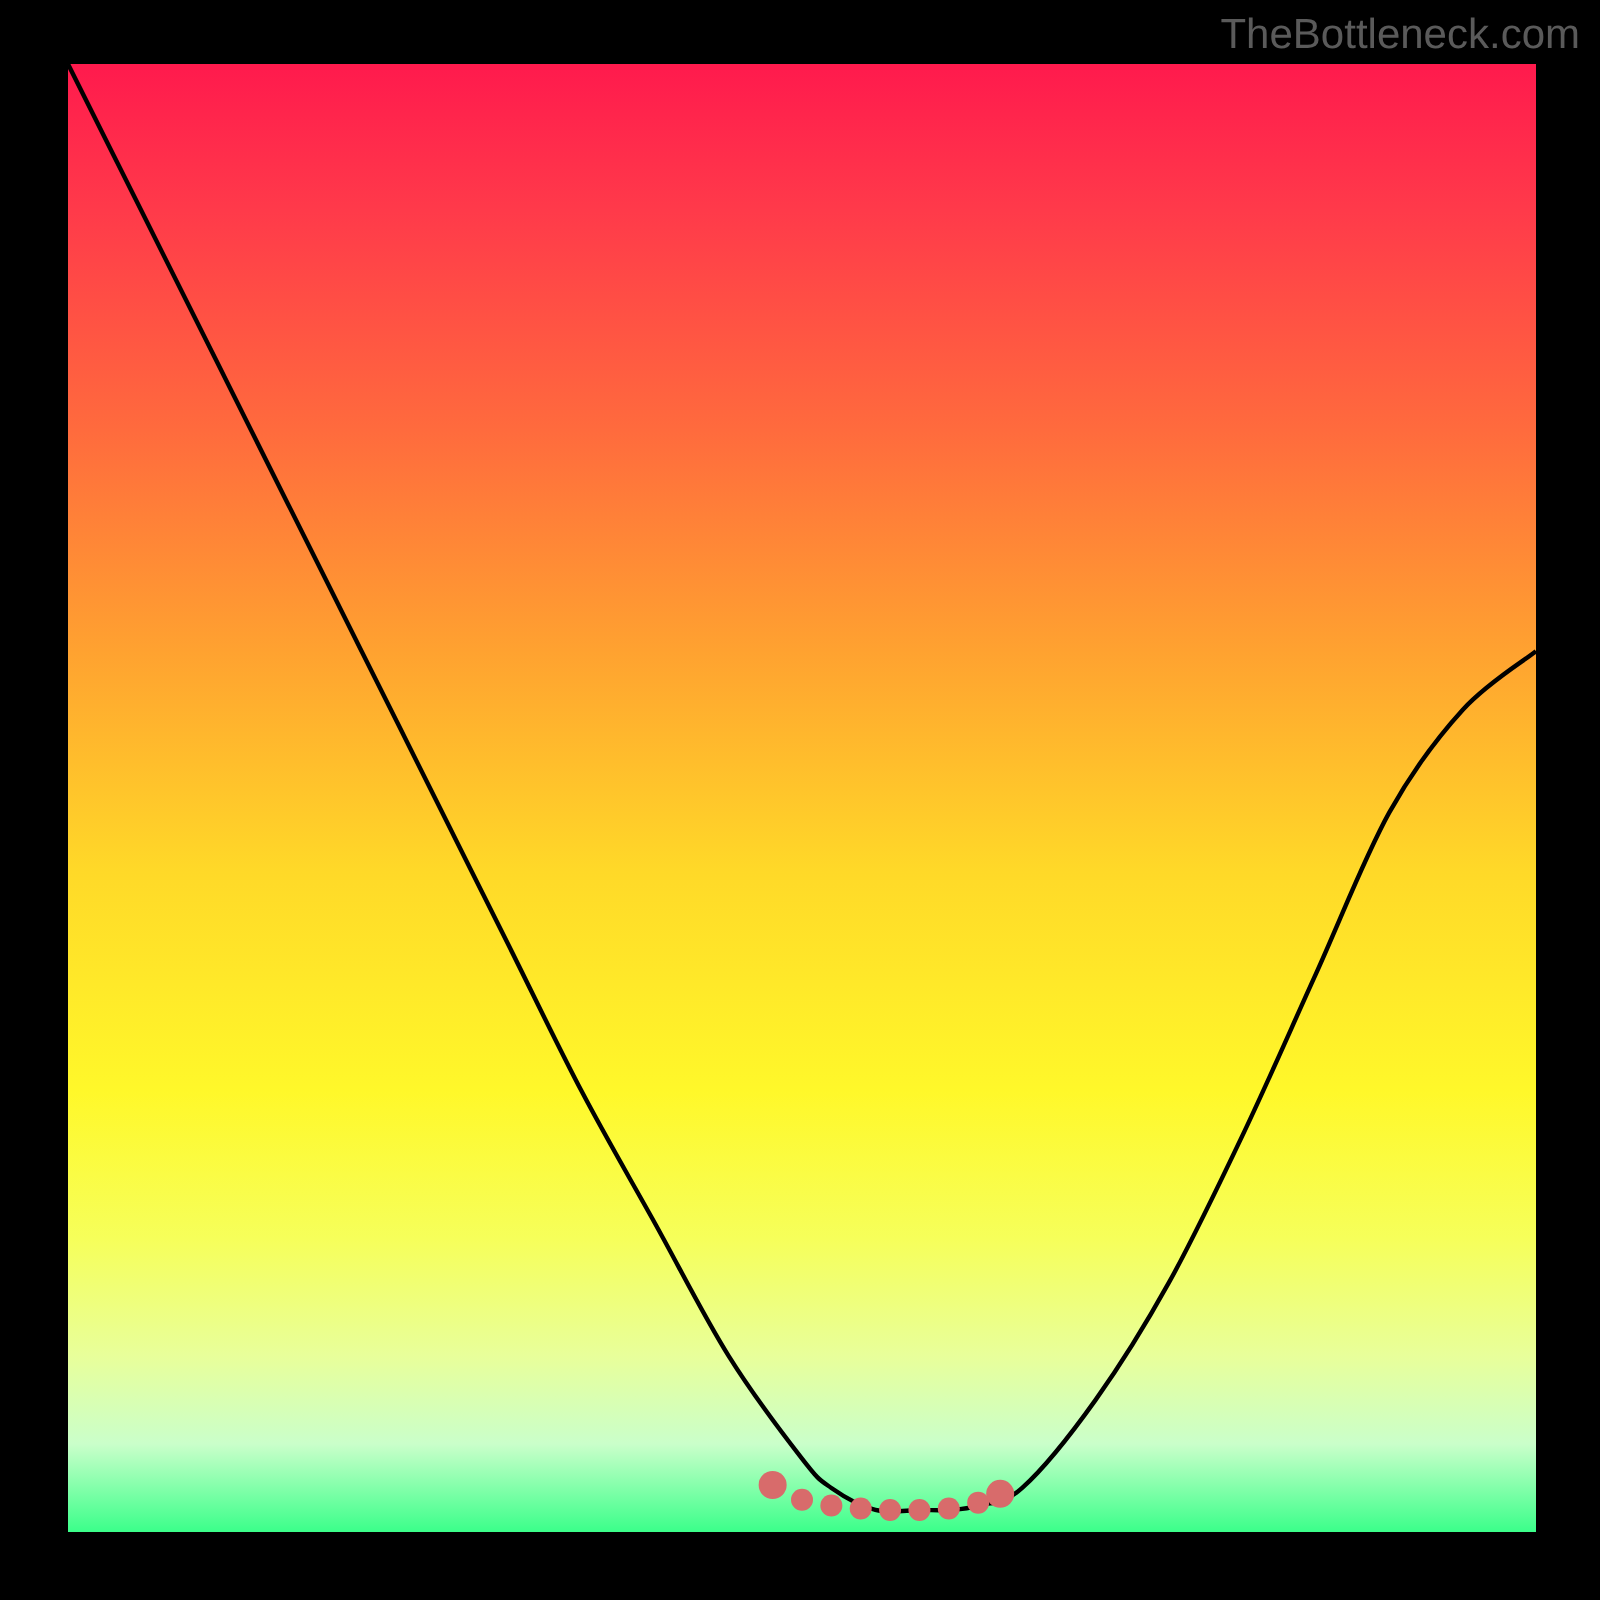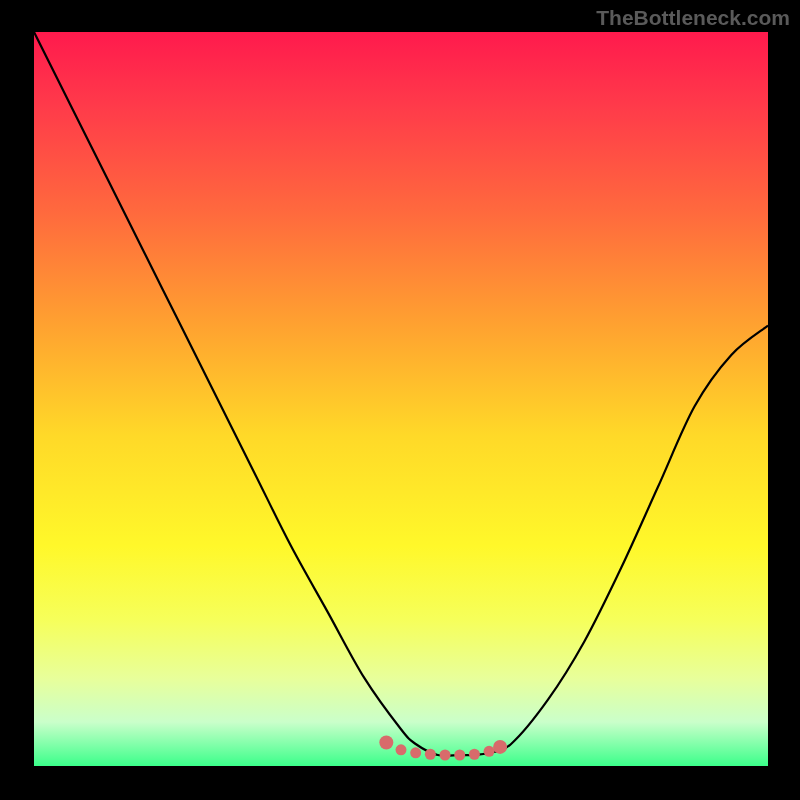--- a/index.html
+++ b/index.html
@@ -10,21 +10,21 @@
     font-family: Arial, sans-serif;
     position: relative;
     overflow: hidden;
   }
   .watermark {
     position: absolute;
     top: 6px;
     right: 10px;
     color: #5a5a5a;
     font-size: 21px;
-    font-weight: 700;
+    font-weight: 400;
     z-index: 10;
   }
   .plot-area {
     position: absolute;
     left: 34px;
     top: 32px;
     width: 734px;
     height: 734px;
   }
   .gradient-bg {

